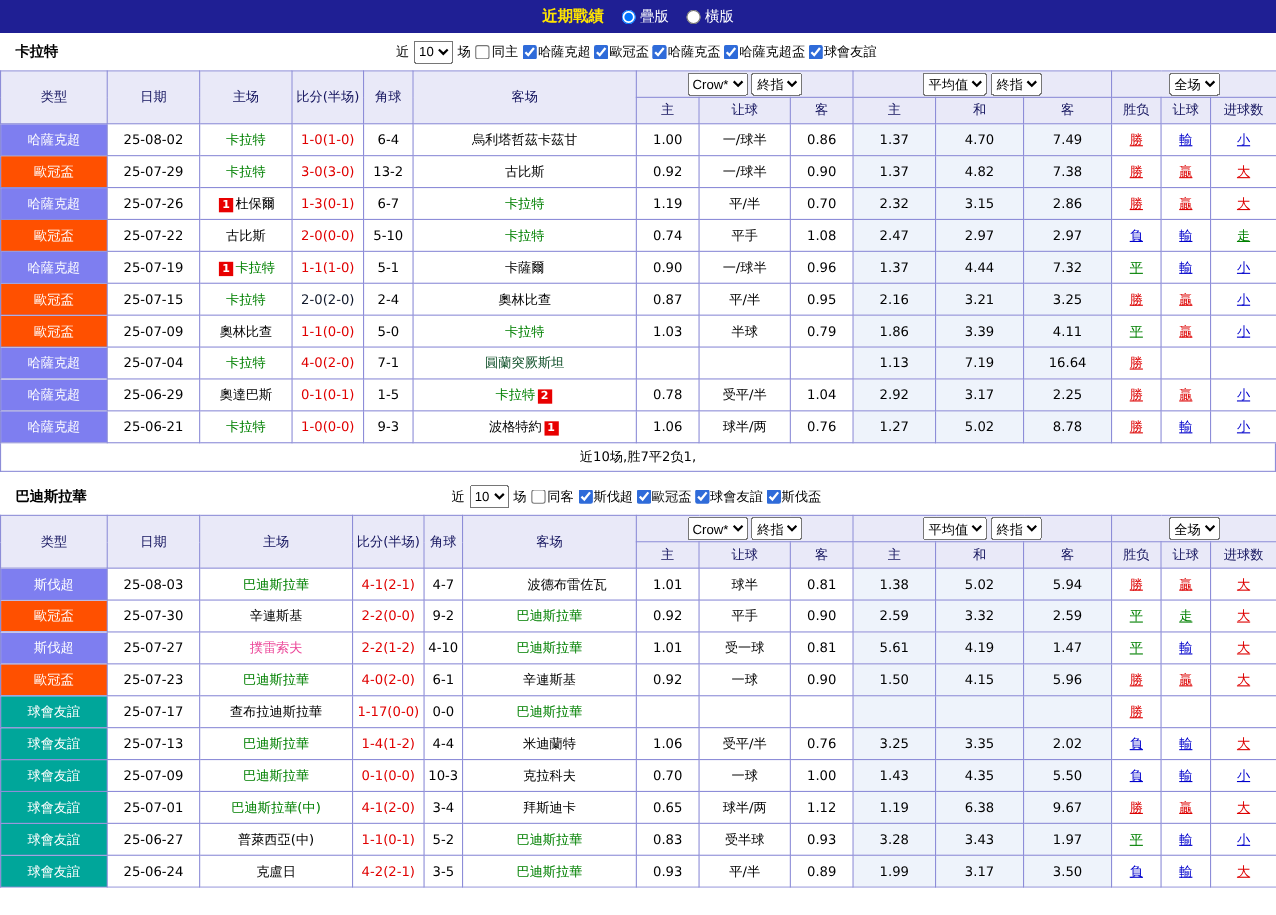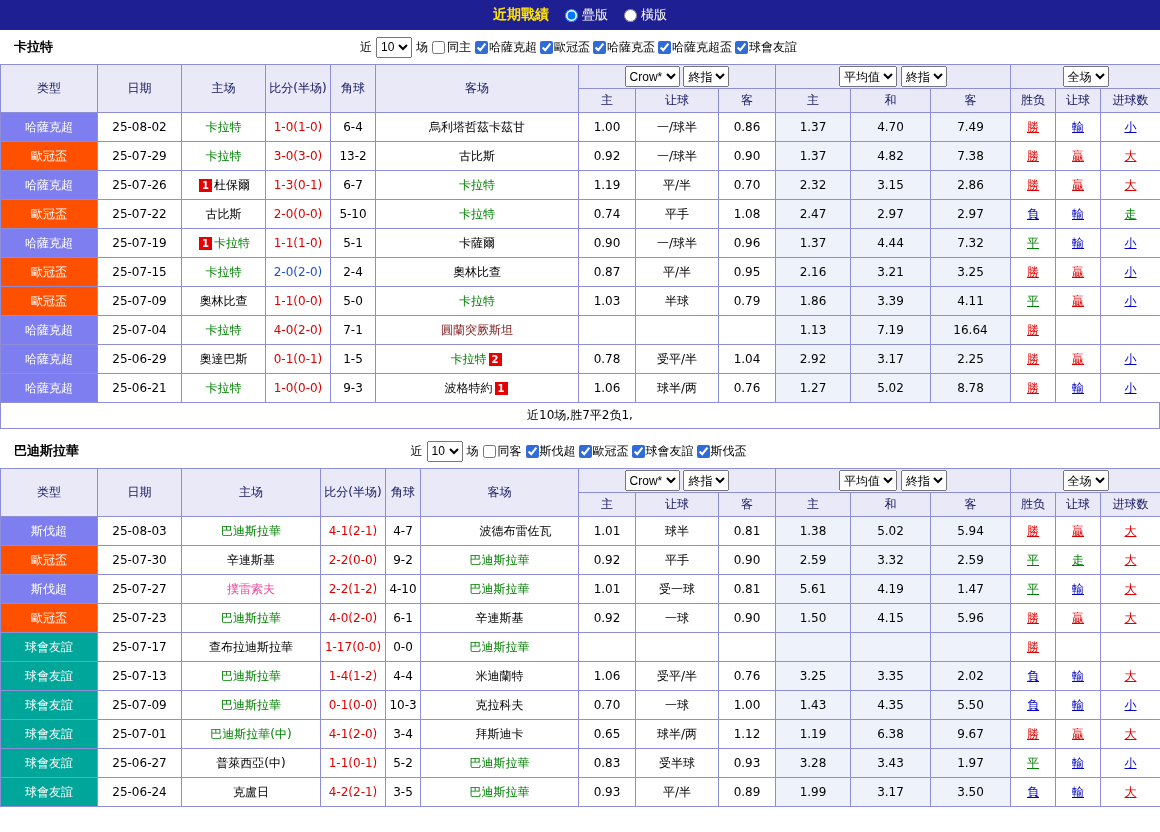--- a/index.html
+++ b/index.html
@@ -222,21 +222,21 @@
           <td class="avg">4.44</td>
           <td class="avg">7.32</td>
           <td class="res" style="color: rgb(0, 128, 0);">平</td>
           <td class="res" style="color: rgb(0, 0, 204);">輸</td>
           <td class="res" style="color: rgb(0, 0, 204);">小</td>
         </tr>
         <tr>
           <td class="lg" style="background: rgb(255, 80, 0);">歐冠盃</td>
           <td>25-07-15</td>
           <td class="team"><span style="color: rgb(0, 128, 0);">卡拉特</span></td>
-          <td class="score" style="color: #1d4ed8;">2-0(2-0)</td>
+          <td class="score" style="color: #0f172a;">2-0(2-0)</td>
           <td>2-4</td>
           <td class="team"><span style="color: rgb(0, 0, 0);">奧林比查</span></td>
           <td>0.87</td>
           <td>平/半</td>
           <td>0.95</td>
           <td class="avg">2.16</td>
           <td class="avg">3.21</td>
           <td class="avg">3.25</td>
           <td class="res" style="color: rgb(221, 0, 0);">勝</td>
           <td class="res" style="color: rgb(221, 0, 0);">贏</td>
@@ -258,21 +258,21 @@
           <td class="res" style="color: rgb(0, 128, 0);">平</td>
           <td class="res" style="color: rgb(221, 0, 0);">贏</td>
           <td class="res" style="color: rgb(0, 0, 204);">小</td>
         </tr>
         <tr>
           <td class="lg" style="background: rgb(126, 126, 240);">哈薩克超</td>
           <td>25-07-04</td>
           <td class="team"><span style="color: rgb(0, 128, 0);">卡拉特</span></td>
           <td class="score" style="color: rgb(224, 0, 0);">4-0(2-0)</td>
           <td>7-1</td>
-          <td class="team"><span style="color: #7f1d1d;">圓蘭突厥斯坦</span></td>
+          <td class="team"><span style="color: #14532d;">圓蘭突厥斯坦</span></td>
           <td></td>
           <td></td>
           <td></td>
           <td class="avg">1.13</td>
           <td class="avg">7.19</td>
           <td class="avg">16.64</td>
           <td class="res" style="color: rgb(221, 0, 0);">勝</td>
           <td></td>
           <td></td>
         </tr>

